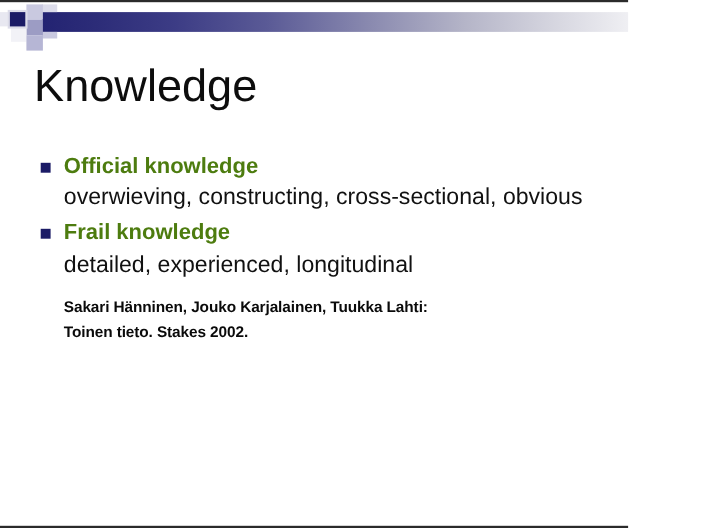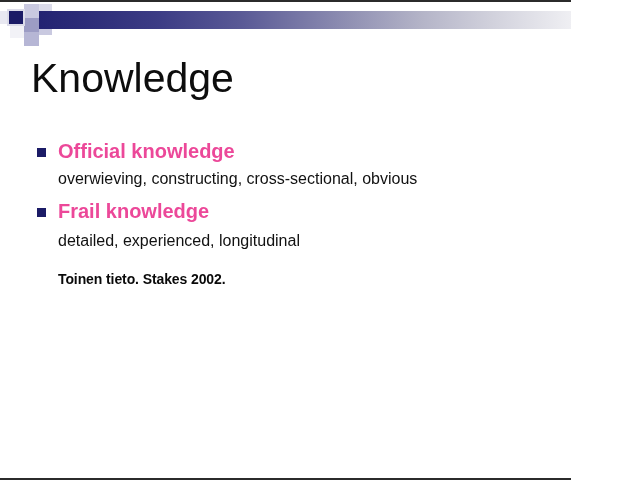--- a/index.html
+++ b/index.html
@@ -87,34 +87,34 @@
     left: 33px;
     top: 136px;
     width: 560px;
   }
   .bullet-row {
     position: relative;
     padding-left: 25px;
     font-size: 20px;
     line-height: 27px;
     font-weight: bold;
-    color: #ec4899;
+    color: #4d7c0f;
     margin-bottom: 1px;
   }
   .bullet-marker {
     position: absolute;
     left: 4px;
     top: 10px;
     width: 9px;
     height: 9px;
     background: #1b1b66;
   }
   .sub {
     padding-left: 25px;
-    font-size: 16px;
+    font-size: 21px;
     line-height: 25px;
     color: #111111;
     font-weight: 400;
   }
   .sub.gap-top { margin-top: 3px; }
 
   .spacer-1 { height: 7px; }
   .spacer-2 { height: 6px; }
   .spacer-3 { height: 9px; }
 
@@ -164,17 +164,18 @@
       <span>Frail knowledge</span>
     </div>
 
     <div class="sub gap-top">detailed, experienced, longitudinal</div>
 
     <div class="spacer-2"></div>
 
 
     <div class="spacer-3"></div>
 
+    <div class="citation">Sakari Hänninen, Jouko Karjalainen, Tuukka Lahti:</div>
     <div class="citation">Toinen tieto. Stakes 2002.</div>
 
   </div>
 
 </div>
 
 </body></html>

